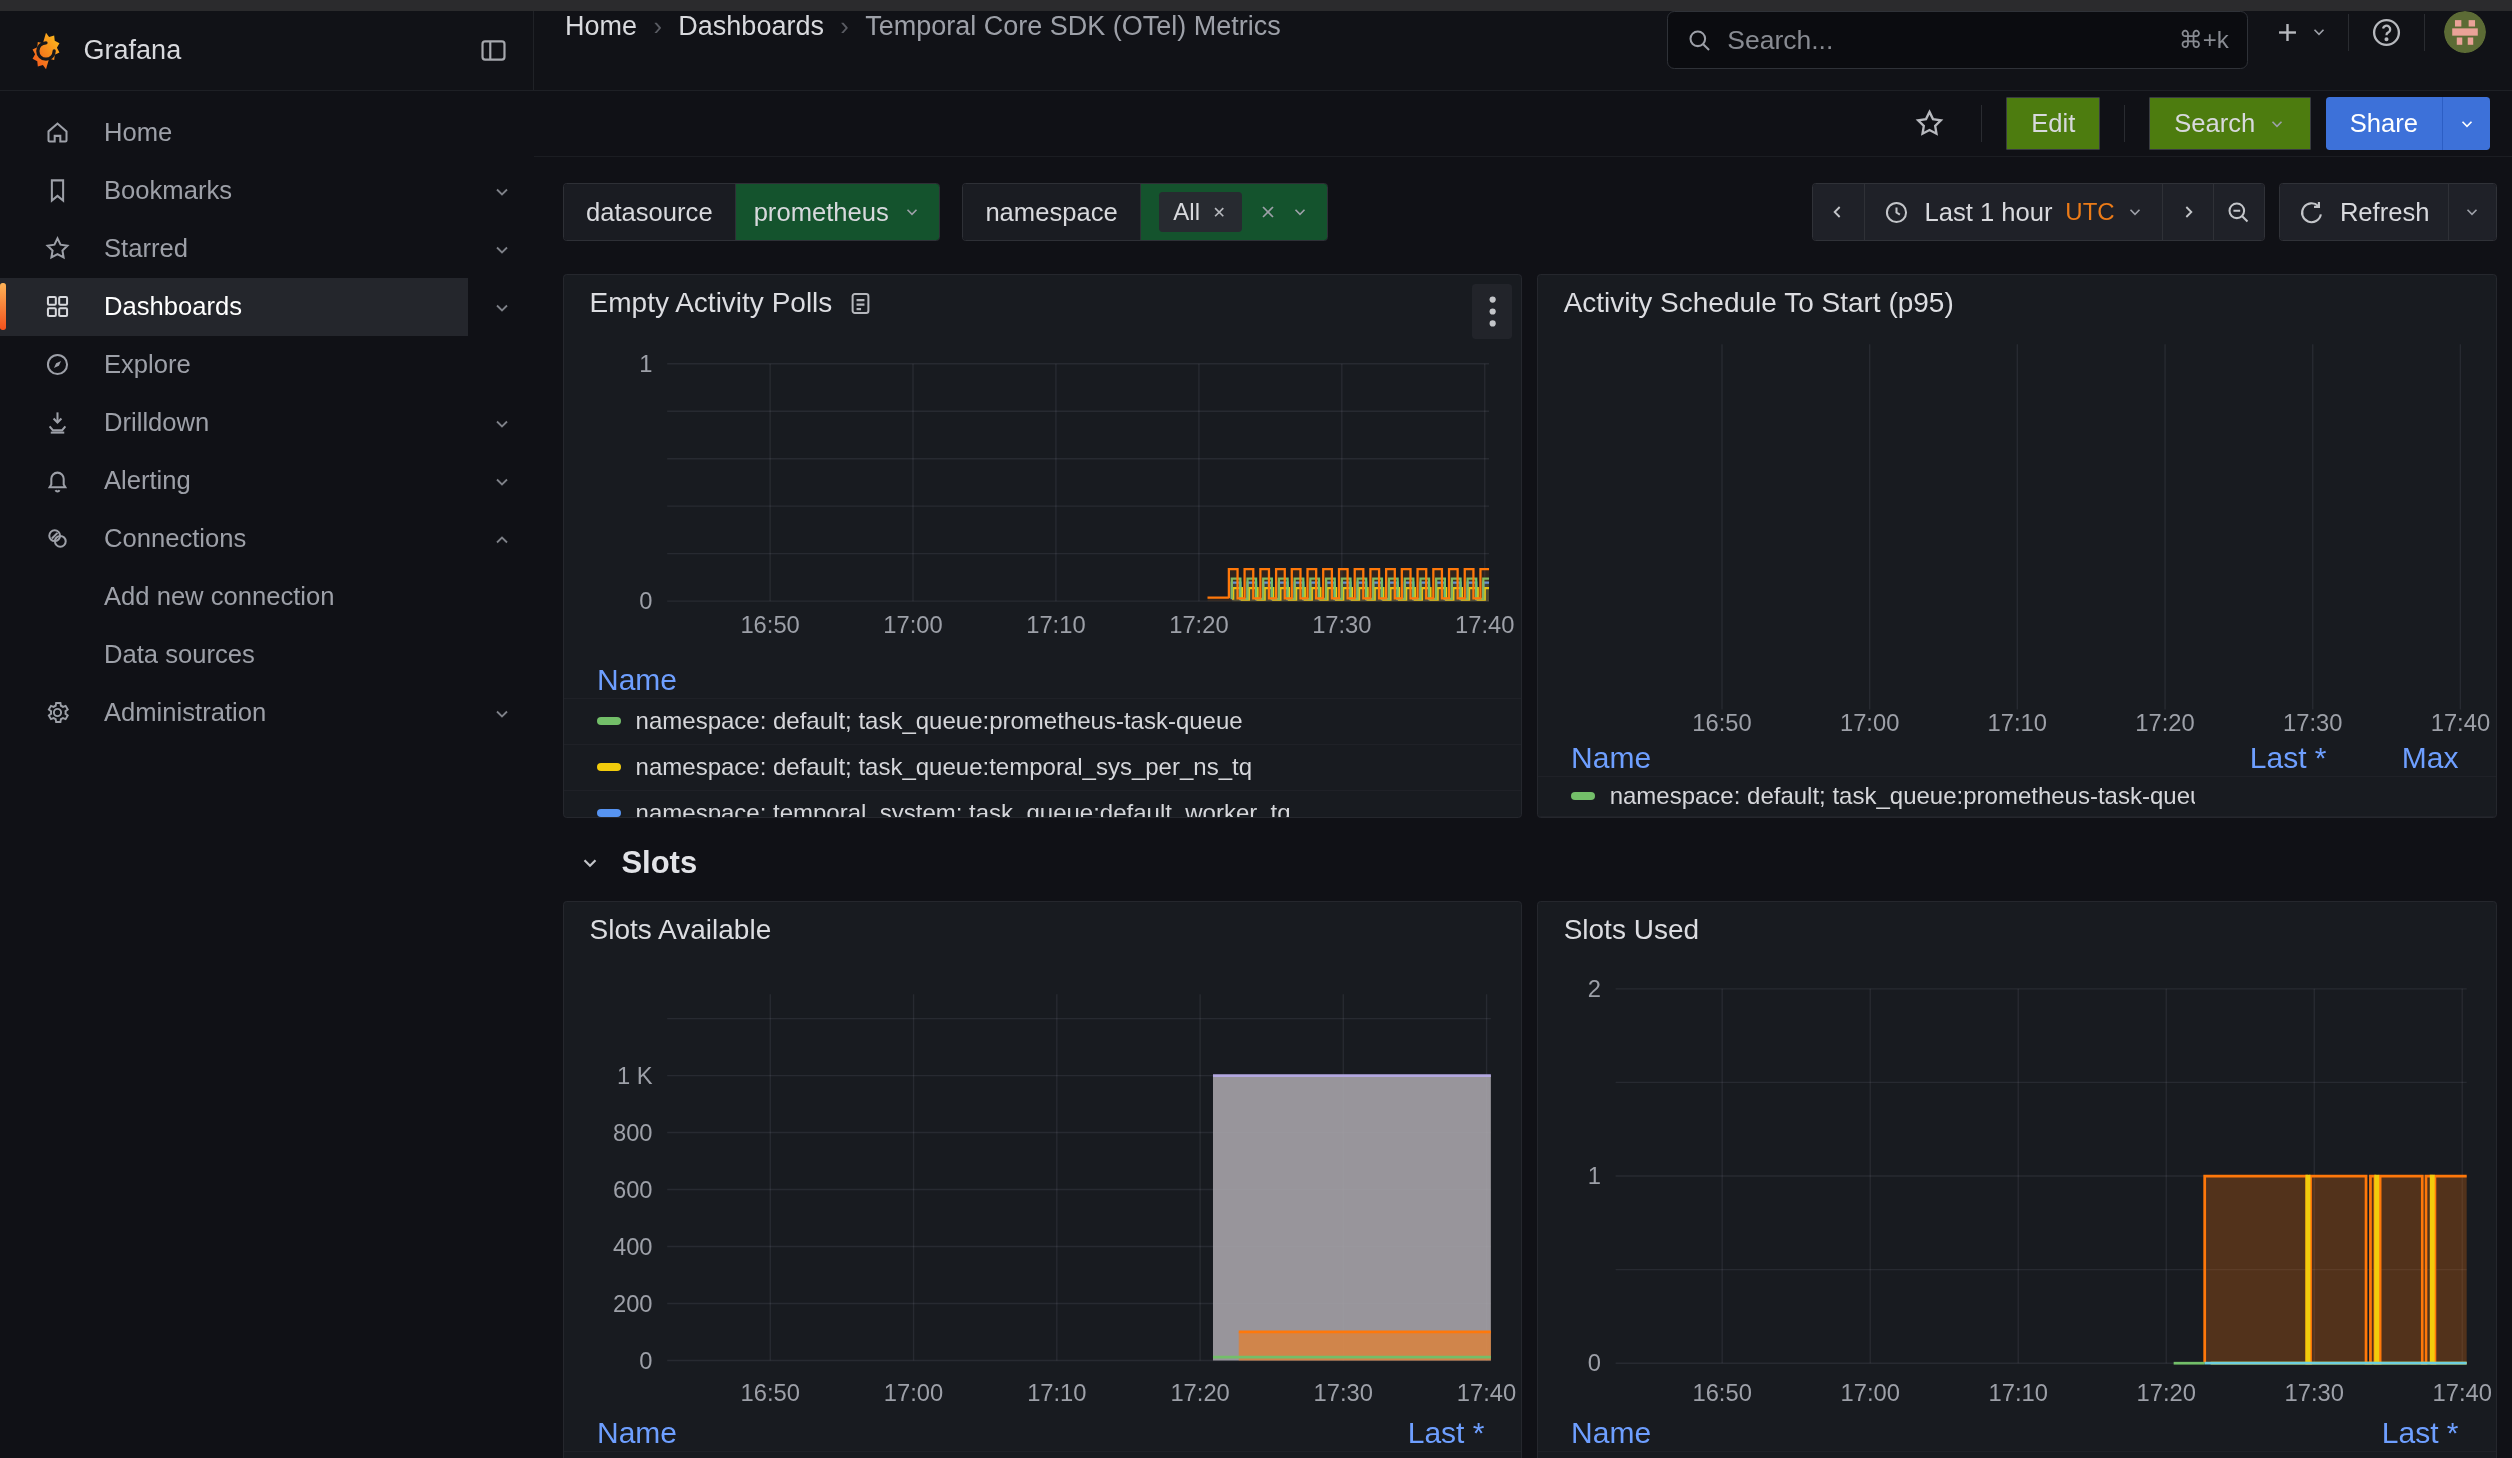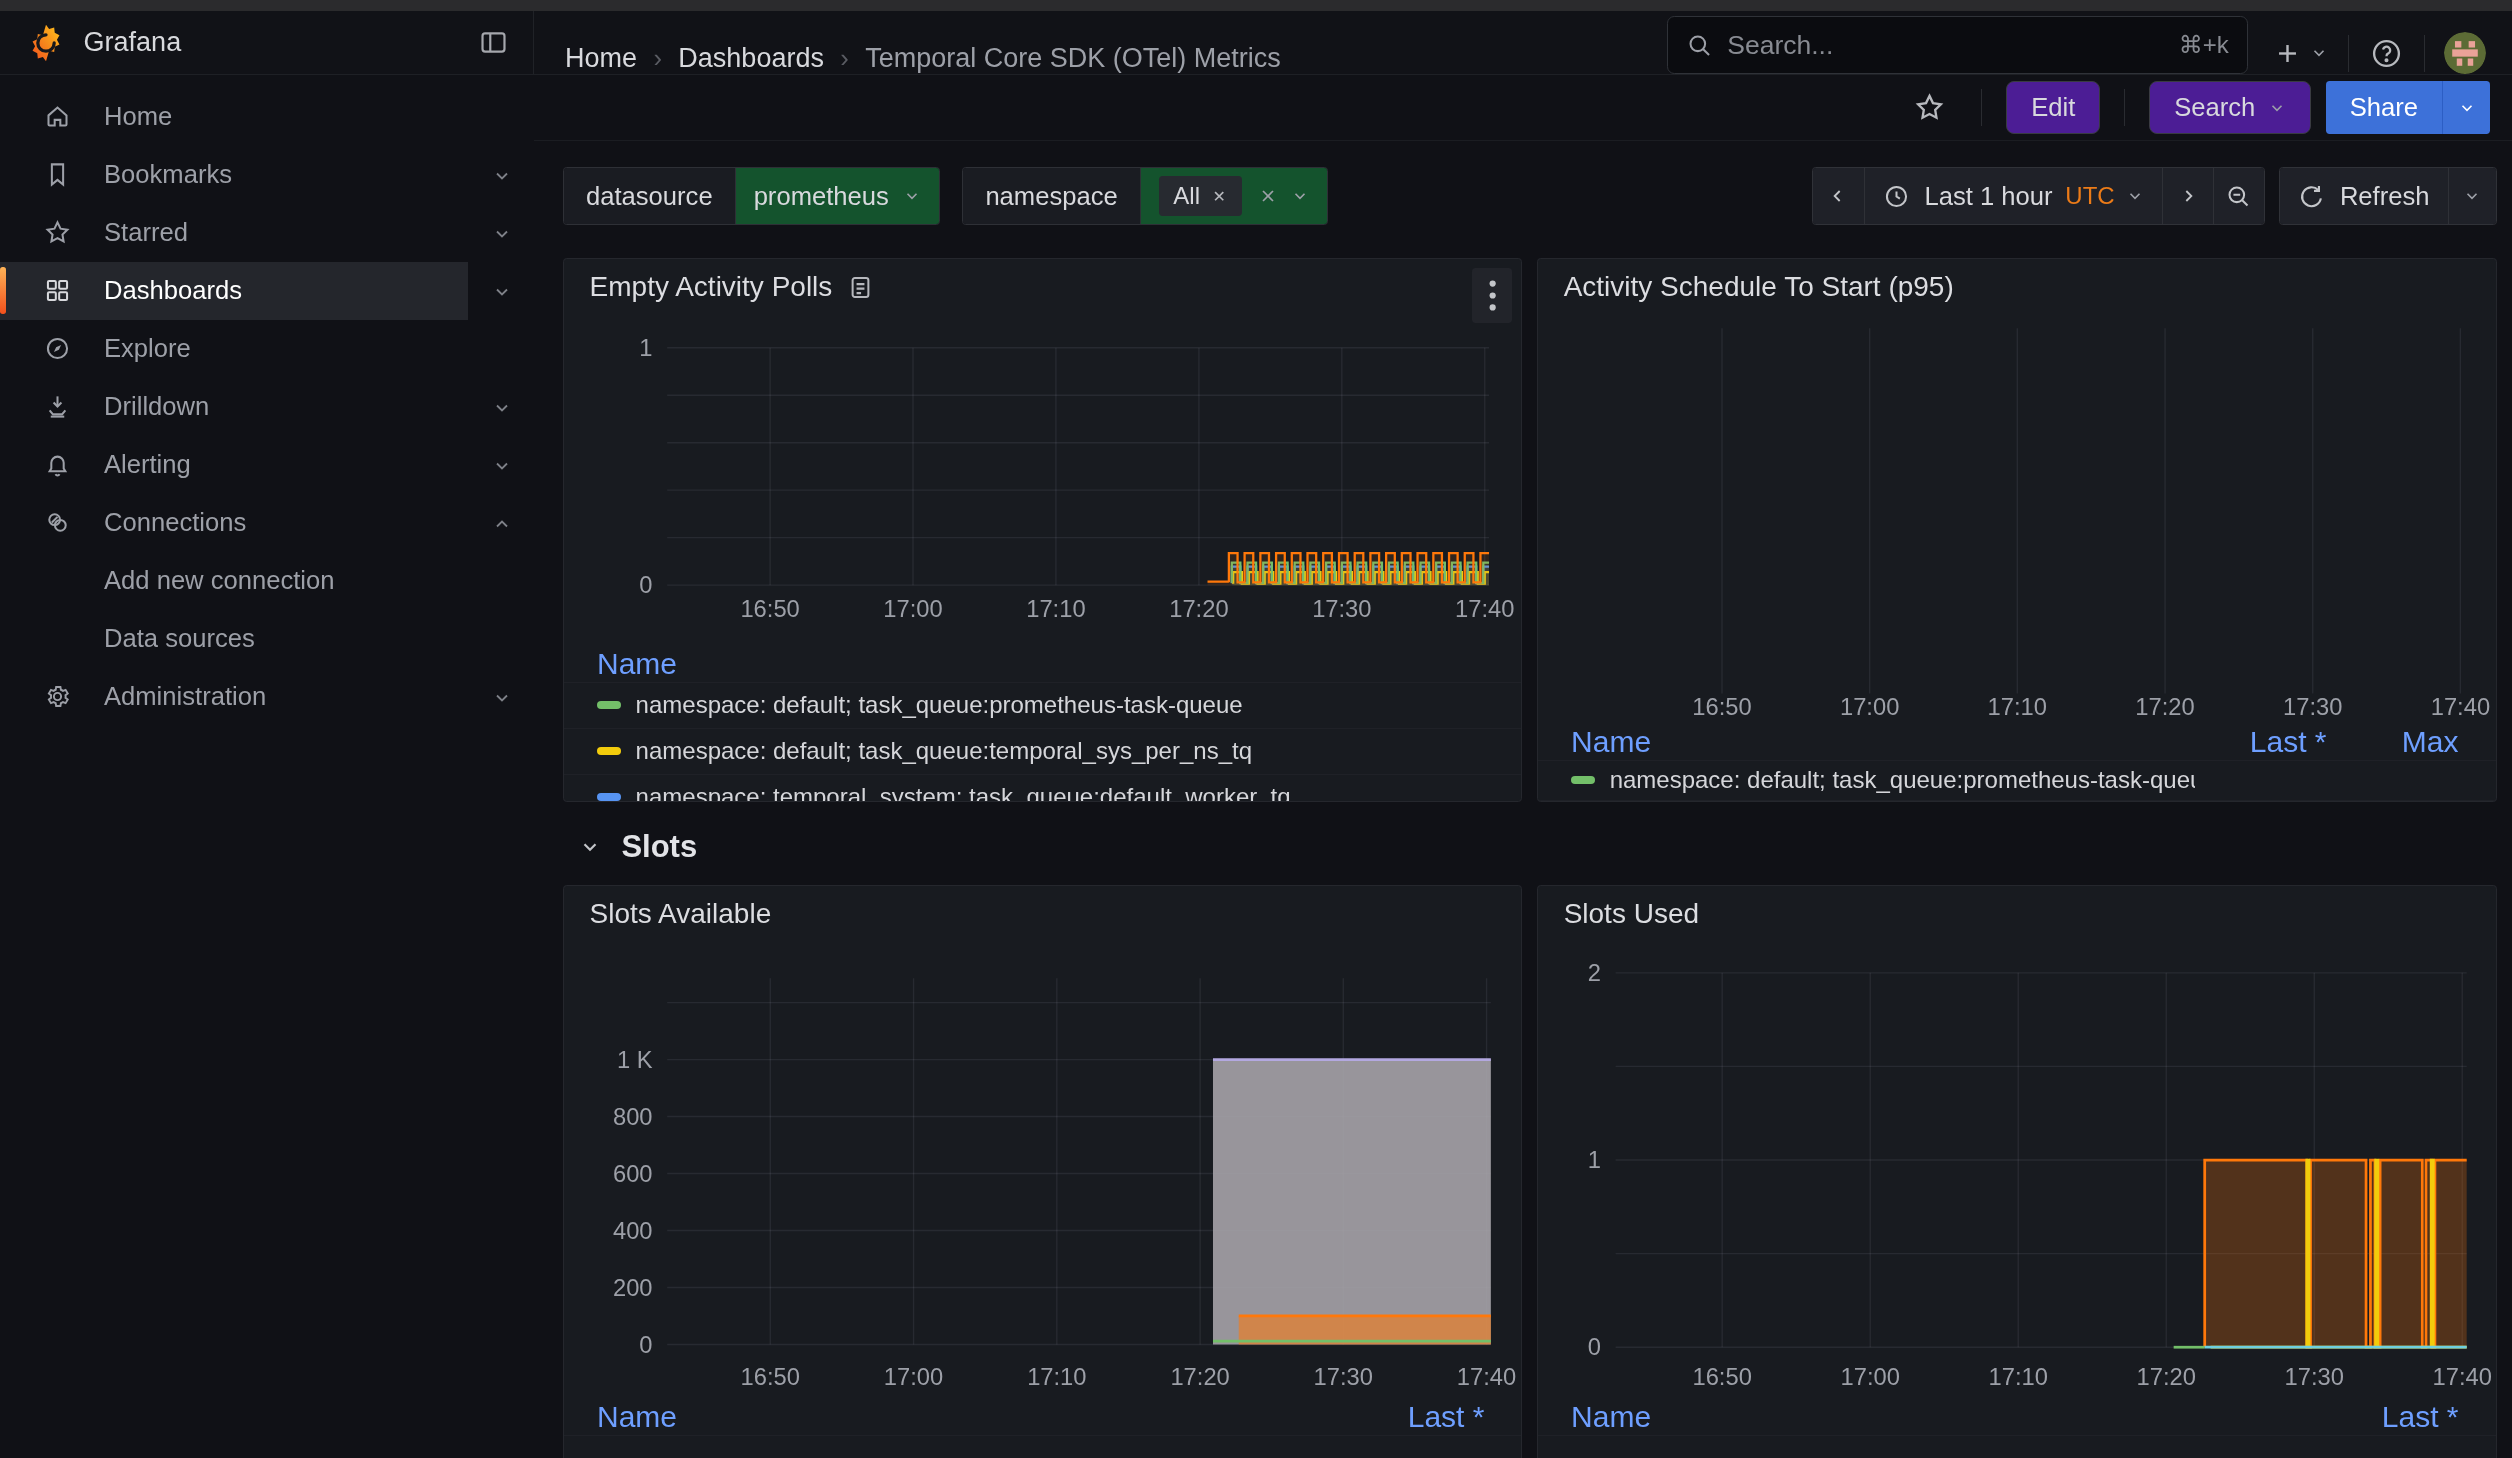--- a/index.html
+++ b/index.html
@@ -1,20 +1,20 @@
 <!DOCTYPE html>
 <html style="font-size:14.6px"><head>
 <meta charset="utf-8">
 <style>
   * { margin:0; padding:0; box-sizing:border-box; }
   html,body { width:2512px; height:1458px; overflow:hidden; background:#101116;
     font-family:"Liberation Sans","DejaVu Sans",sans-serif; color:#d8d9dd; }
   .os-strip { height:11px; background:#2b2b2d; }
   
-  .app-header { height:64px; display:flex; align-items:flex-end; background:#111217; border-bottom:0.9px solid #1e2025; }
+  .app-header { height:80px; display:flex; align-items:flex-start; background:#111217; border-bottom:0.9px solid #1e2025; }
   .brand-zone { width:534px; height:100%; display:flex; align-items:center; padding:0 24px 0 25.6px; border-right:0.9px solid #202227; }
   .brand-name { font-size:27px; font-weight:500; margin-left:18px; color:#d8d9dd; }
   .toggle-btn { margin-left:auto; color:#a5a7ad; display:flex; cursor:pointer; }
   .breadcrumb { display:flex; align-items:center; margin-left:31px; font-size:27px; }
   .crumb { color:#d8d9dd; cursor:pointer; }
   .crumb.current { color:#9da0a8; cursor:default; }
   .crumb-sep { color:#5a5c63; margin:0 16.4px; font-size:25.6px; }
   .search-box { margin-left:auto; width:581px; height:58px; display:flex; align-items:center;
     background:#0b0c10; border:0.9px solid #2f3238; border-radius:7.3px; padding:0 18px; }
   .search-box input { flex:1; background:transparent; border:none; outline:none; color:#c7c8cc;
@@ -36,22 +36,22 @@
   .nav-item.sub .nav-label { margin-left:0; }
   .nav-item.active { background:#24262c; color:#d8d9dd; }
   .nav-item.active .nav-label { color:#ffffff; }
   .nav-item.active::before { content:""; position:absolute; left:0; top:5.5px; bottom:5.5px; width:5.5px;
     border-radius:2.7px; background:linear-gradient(180deg,#ffb357,#f2501c); }
   .nav-chev { position:absolute; right:-44px; top:20px; color:#7e8188; }
   .main { flex:1; min-width:0; display:flex; flex-direction:column; }
   
   .dash-toolbar { height:66px; flex:none; display:flex; align-items:center; justify-content:flex-end;
     padding-right:22px; border-bottom:0.9px solid #1b1d22; }
-  .btn { height:53px; display:flex; align-items:center; padding:0 24px; background:#4c1d95;
-    border:0.9px solid #393b41; border-radius:8px; font-size:25.6px; font-weight:500; color:#d8d9dd; cursor:pointer; }
+  .btn { height:53px; display:flex; align-items:center; padding:0 24px; background:#4d7c0f;
+    border:0.9px solid #393b41; border-radius:1px; font-size:25.6px; font-weight:500; color:#d8d9dd; cursor:pointer; }
   .btn .chev { margin-left:12.8px; }
   .btn-primary { background:#3d71d9; border:none; color:#fff; }
   .share-split { display:flex; }
   .share-split .btn-primary:first-child { border-radius:3.7px 0 0 3.7px; }
   .share-caret { width:48px; justify-content:center; padding:0; border-radius:0 3.7px 3.7px 0; border-left:0.9px solid #2c5ec4; }
   .share-caret .chev { margin:0; color:#fff; }
   .dash-toolbar .vdiv { margin:0 24px; }
   .star-btn { color:#b7b9be; cursor:pointer; display:flex; margin-right:12.8px; }
   
   .content { padding:0 15.5px 0 29px; }

